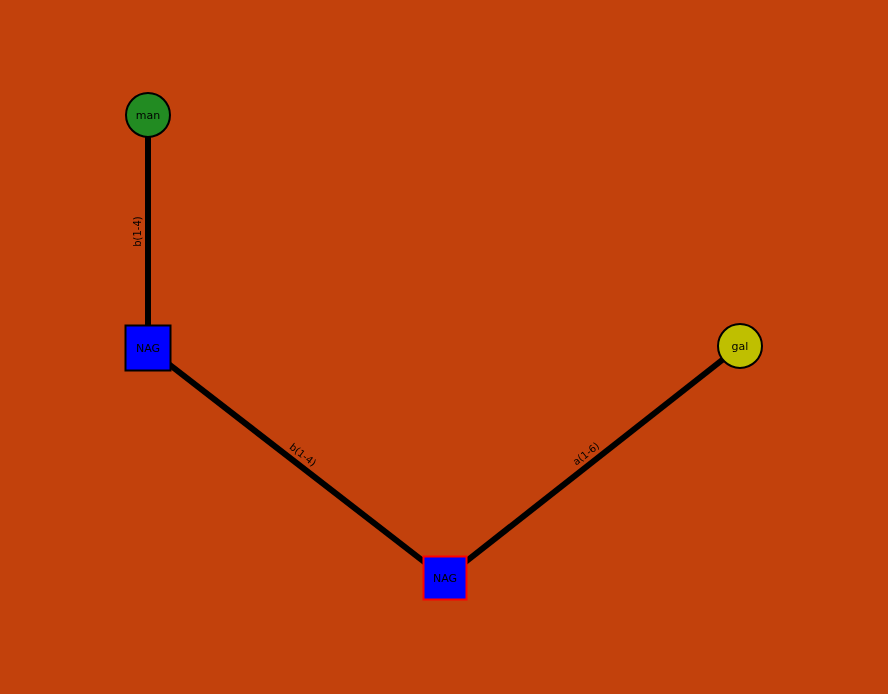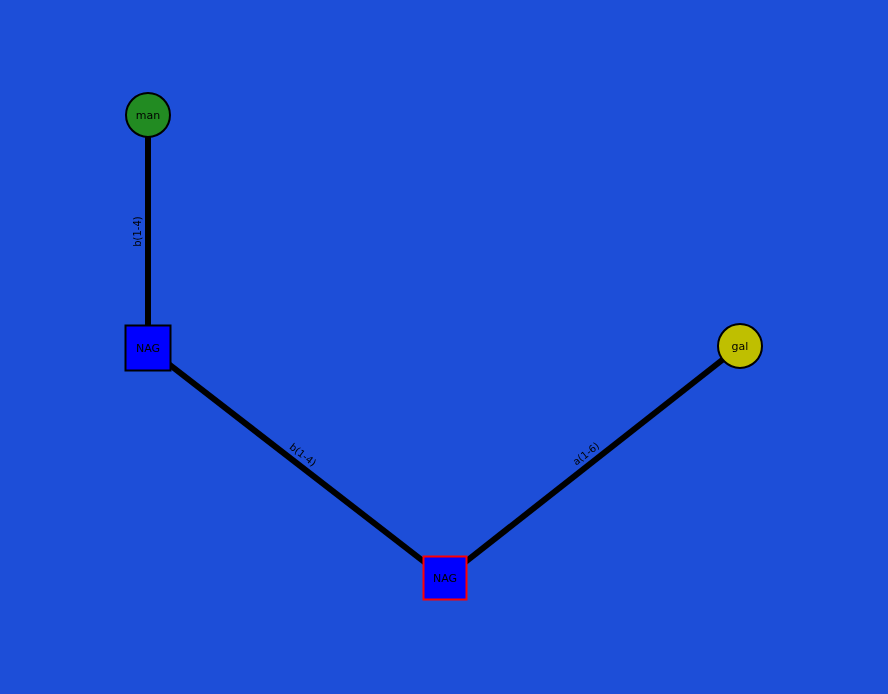--- a/index.html
+++ b/index.html
@@ -4,21 +4,21 @@
 <style>
   html, body {
     margin: 0;
     padding: 0;
     background: #ffffff;
   }
   .canvas {
     position: relative;
     width: 888px;
     height: 694px;
-    background: #1d4ed8;
+    background: #c2410c;
     overflow: hidden;
     font-family: "DejaVu Sans", sans-serif;
   }
   svg {
     position: absolute;
     top: 0;
     left: 0;
     display: block;
   }
   svg text {

